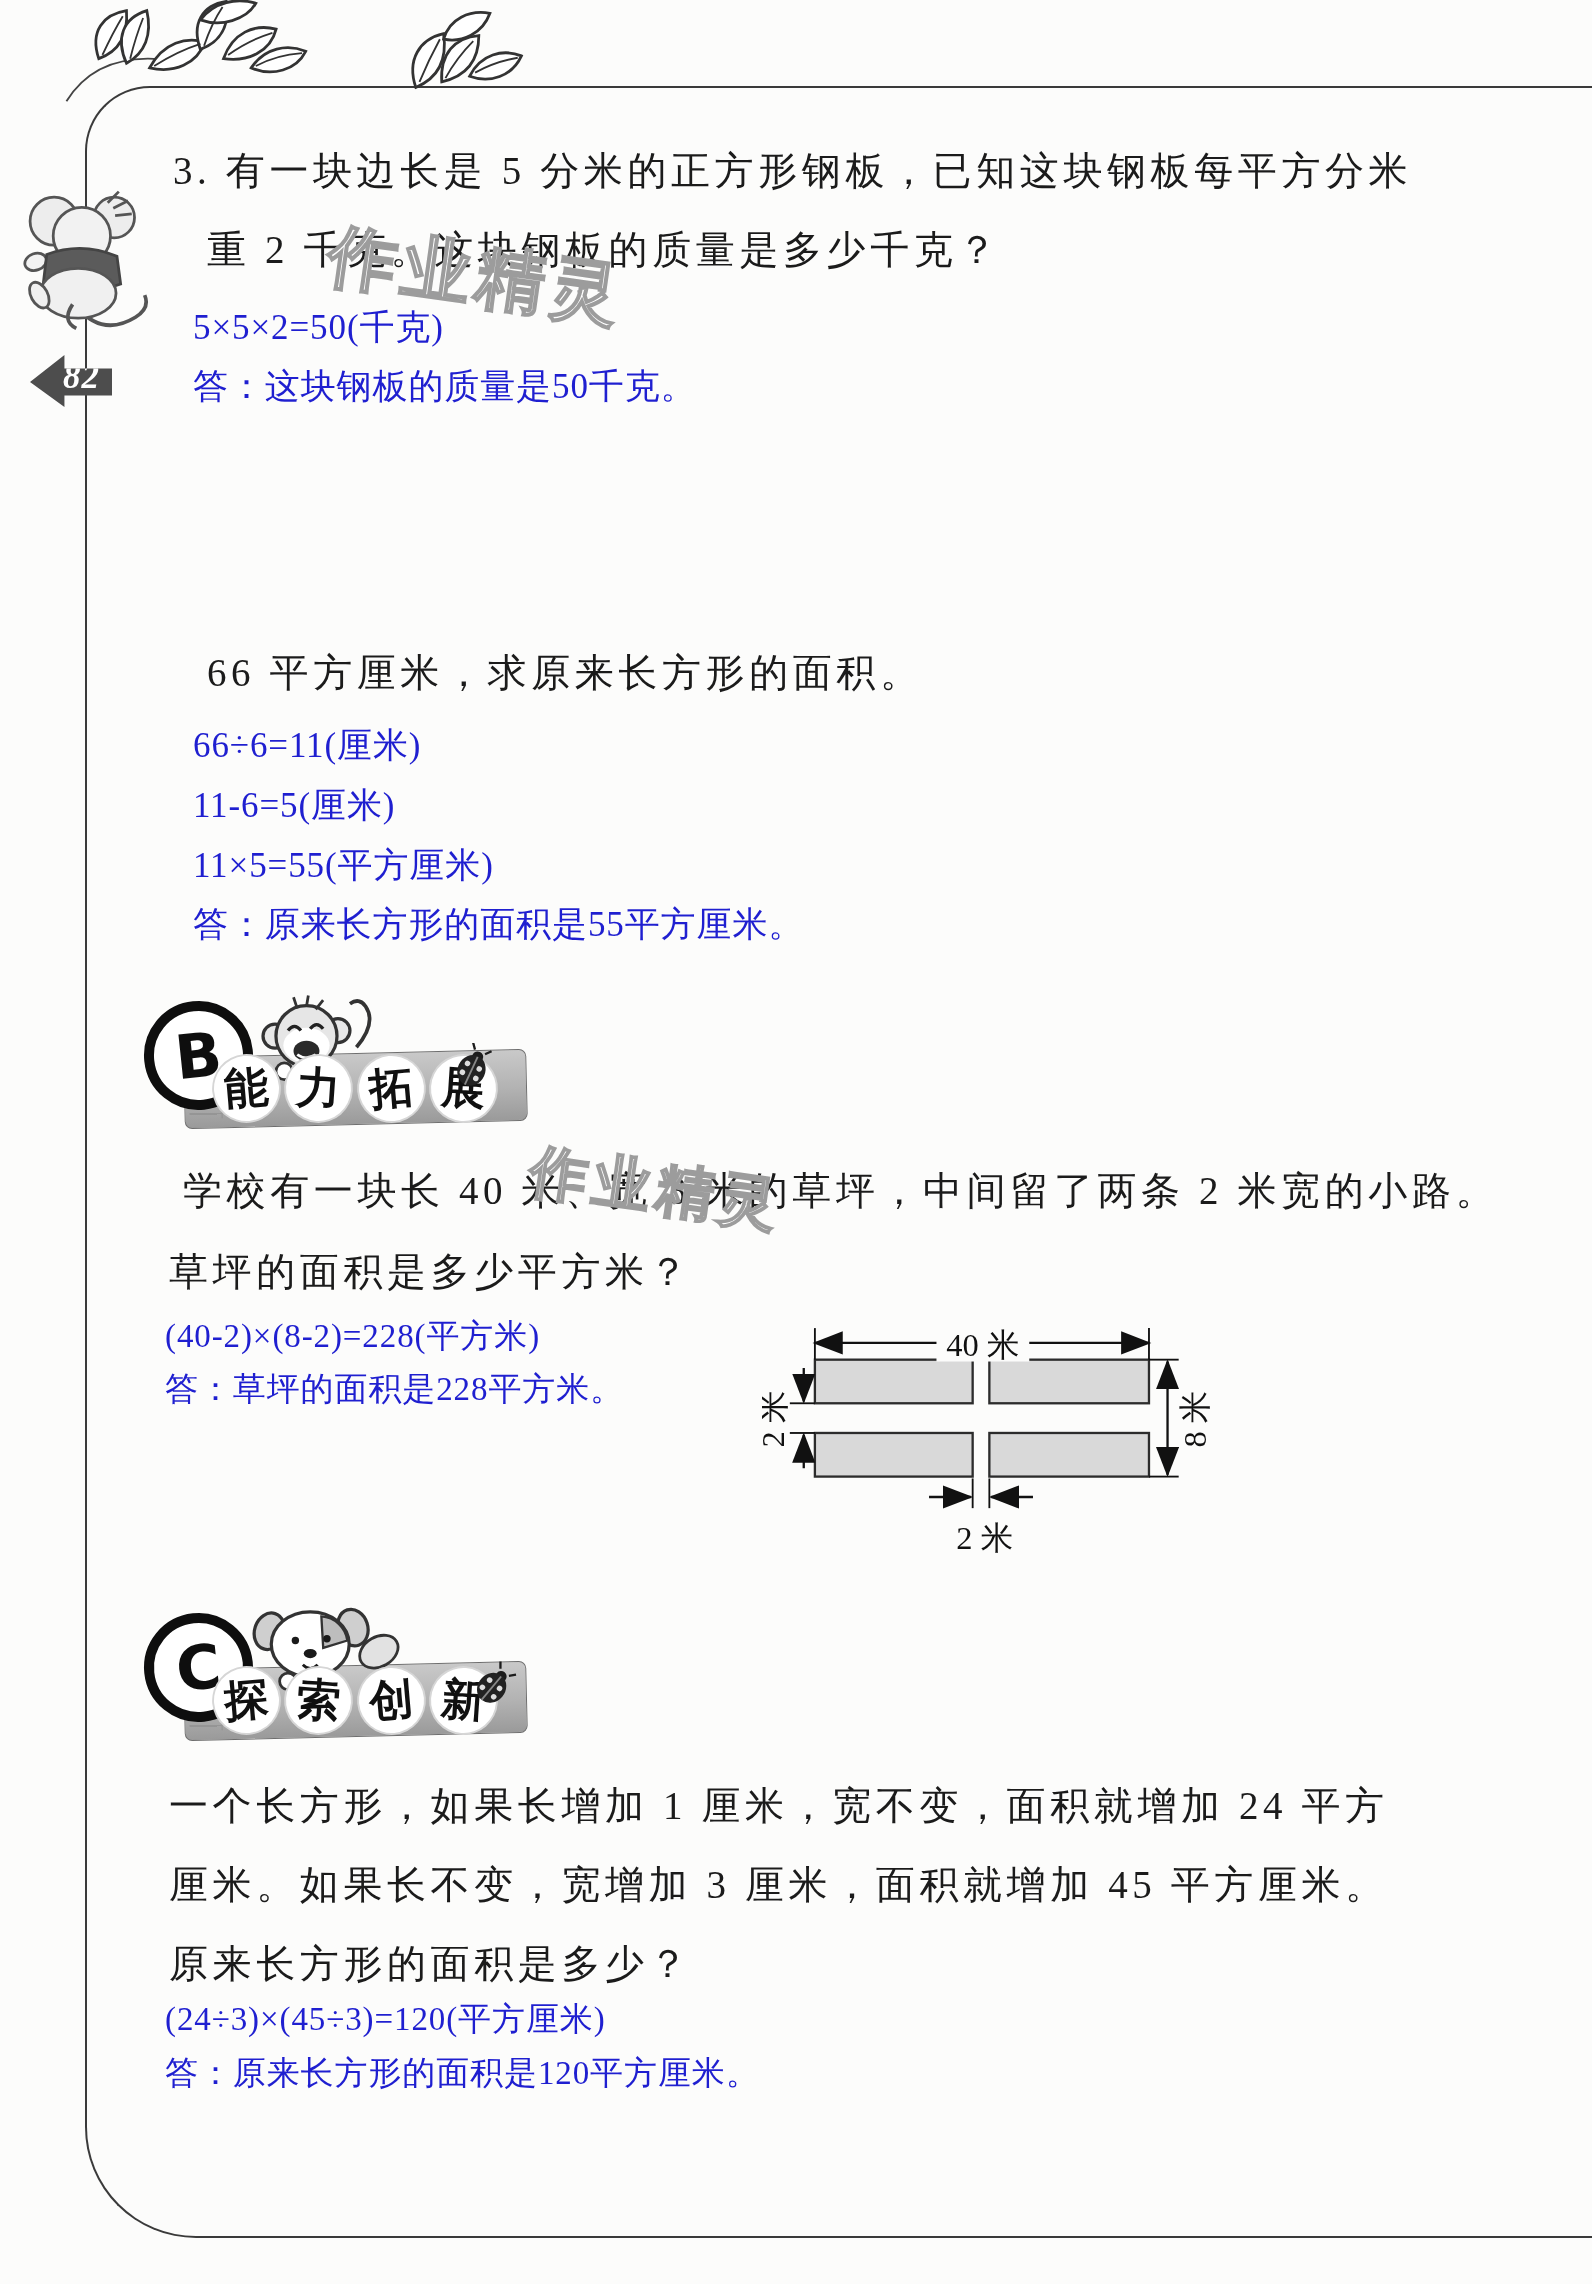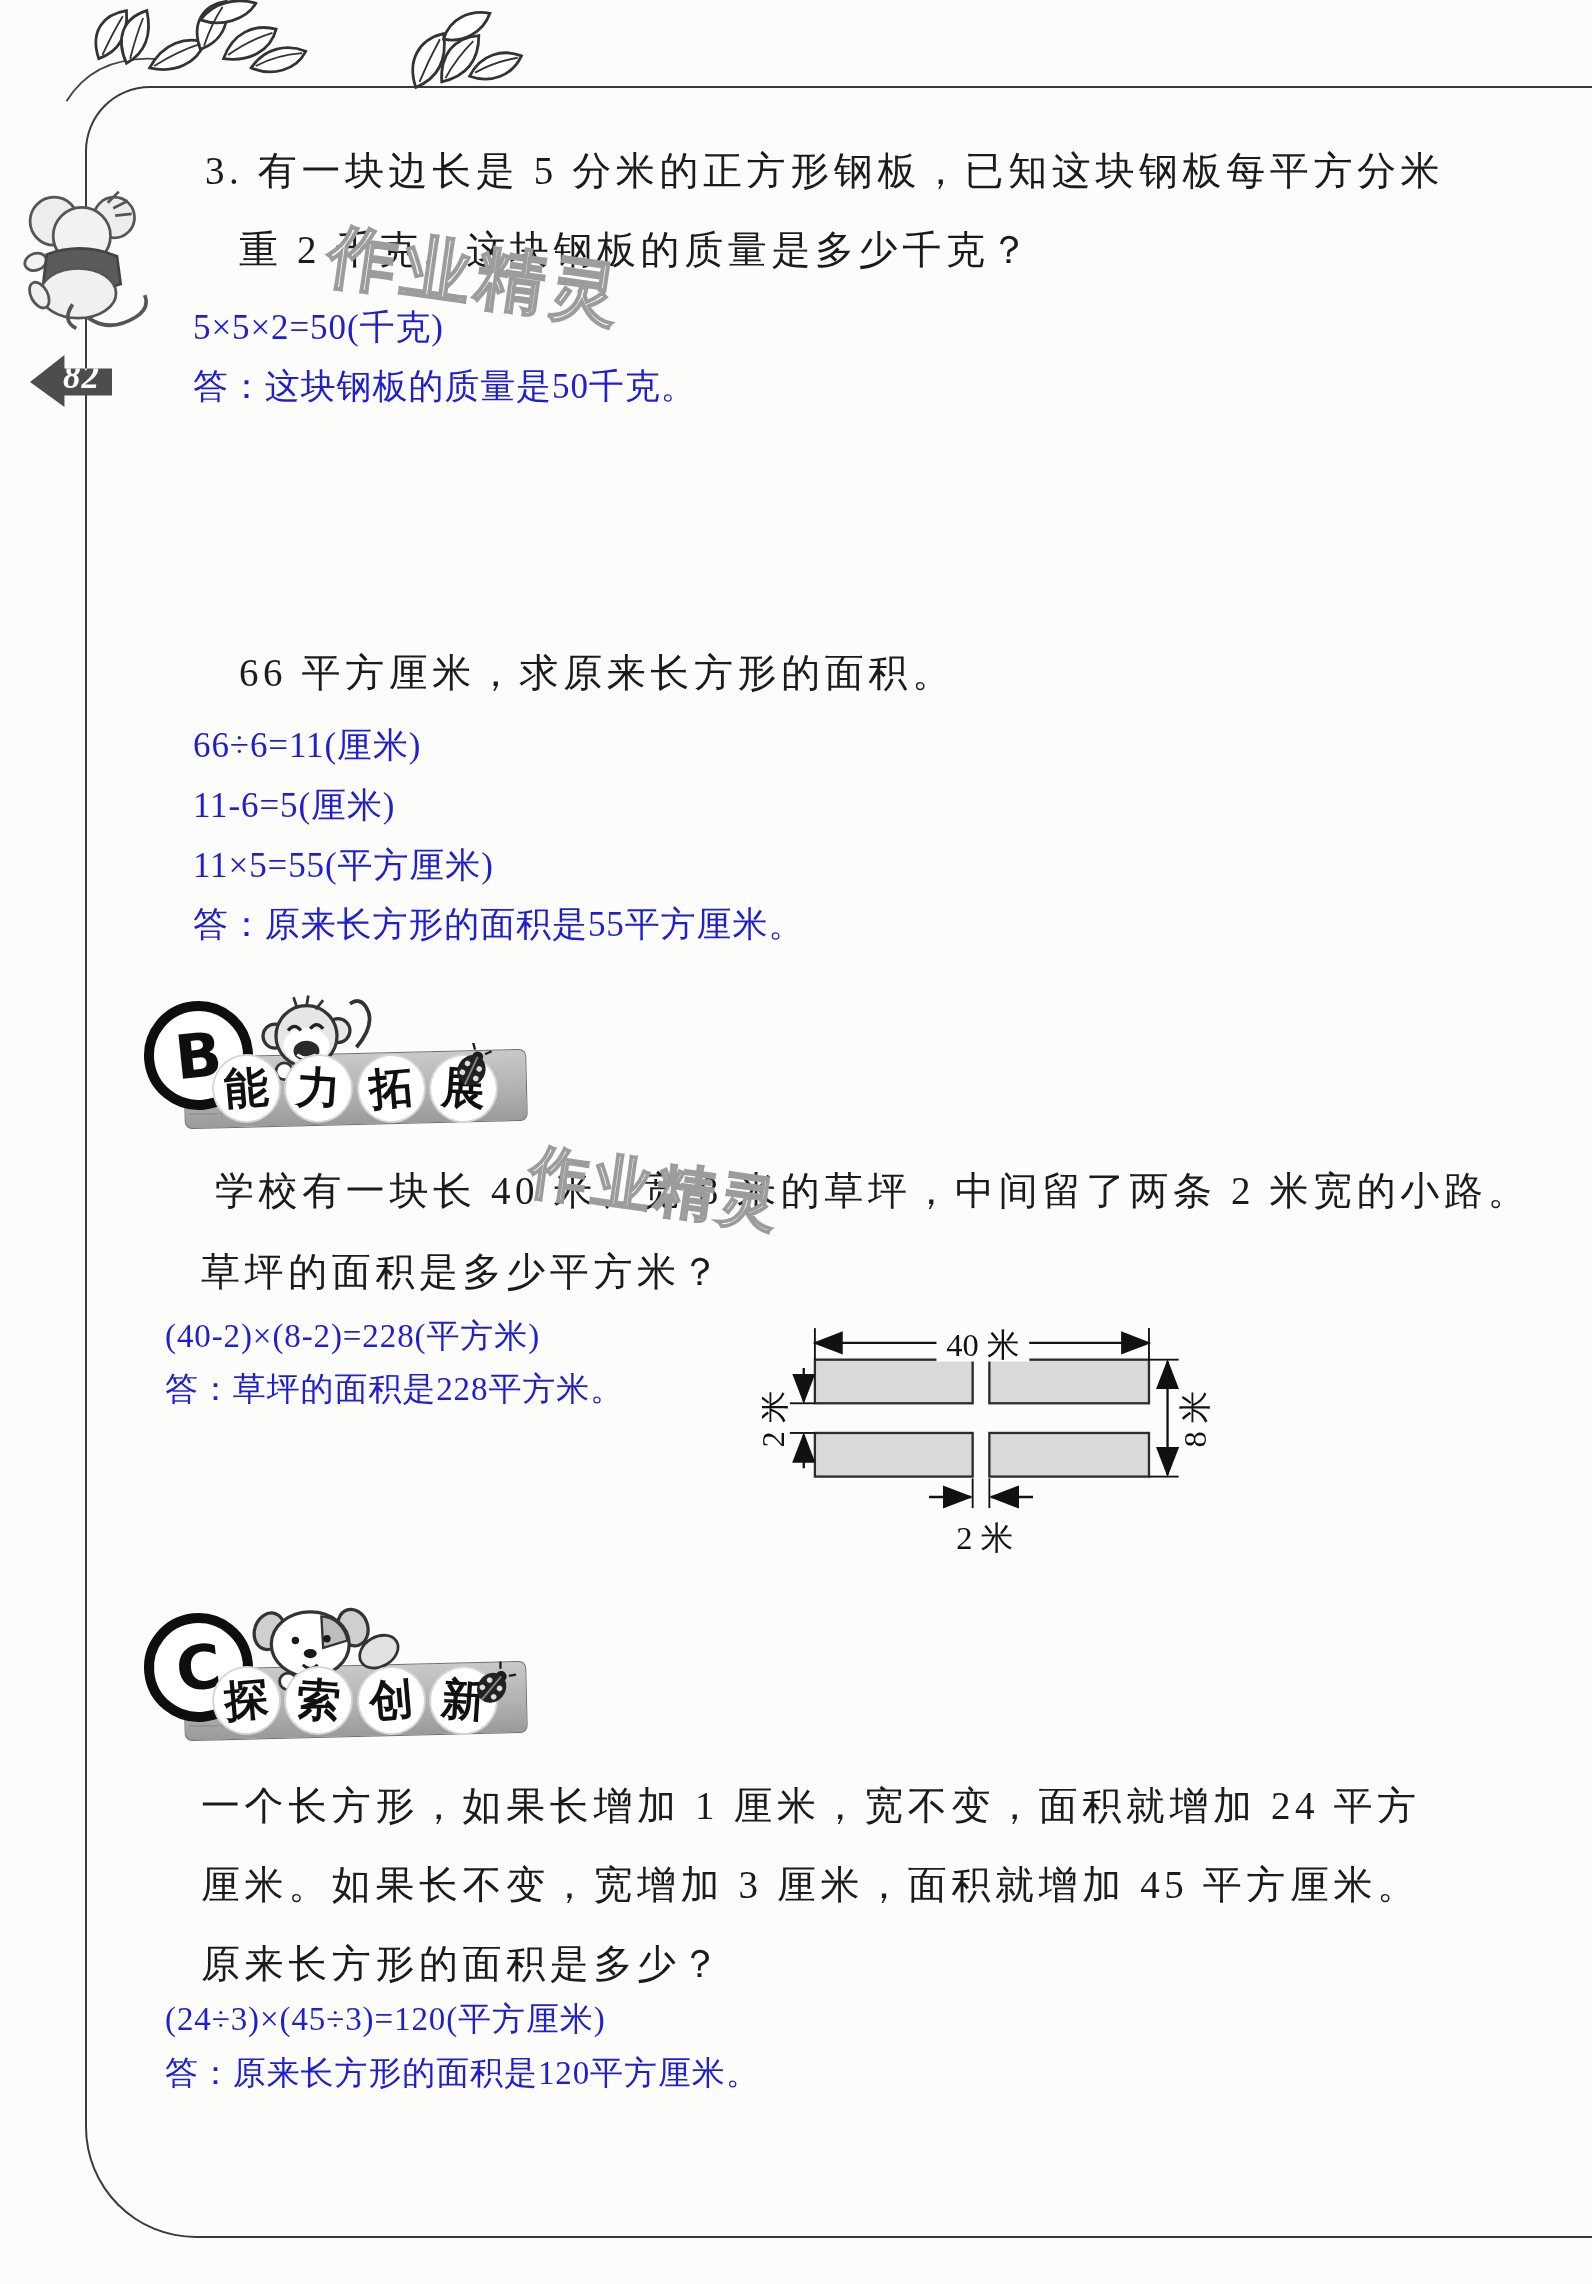--- a/index.html
+++ b/index.html
@@ -15,21 +15,21 @@
     position:relative;width:1593px;height:2285px;margin:0 auto;
     background:var(--paper);overflow:hidden;
     font-family:"Liberation Serif","DejaVu Serif",serif;color:var(--ink);
   }
   
   #frame{
     position:absolute;left:85px;top:86px;width:1521px;height:2148px;
     border-left:2.8px solid #3a3a3a;border-top:2.8px solid #3a3a3a;border-bottom:2.8px solid #3a3a3a;
     border-radius:65px 0 0 111px;z-index:1;
   }
-  .line{position:absolute;white-space:nowrap;font-size:39px;letter-spacing:4.6px;z-index:3;margin-left:32px;}
+  .line{position:absolute;white-space:nowrap;font-size:39px;letter-spacing:4.6px;z-index:3;}
   .ans{position:absolute;white-space:nowrap;font-size:35px;letter-spacing:0.9px;color:var(--answer-blue);z-index:3;}
   .wm{
     position:absolute;z-index:6;white-space:nowrap;
     font-family:"DejaVu Sans","Liberation Sans",sans-serif;font-weight:bold;
     color:rgba(255,255,255,0.90);-webkit-text-stroke:1.9px #9c9c9c;
     letter-spacing:5.6px;transform:rotate(8deg);
   }
   #wm1{left:327px;top:230px;font-size:69px;}
   #wm2{left:529px;top:1150px;font-size:58px;}
   

